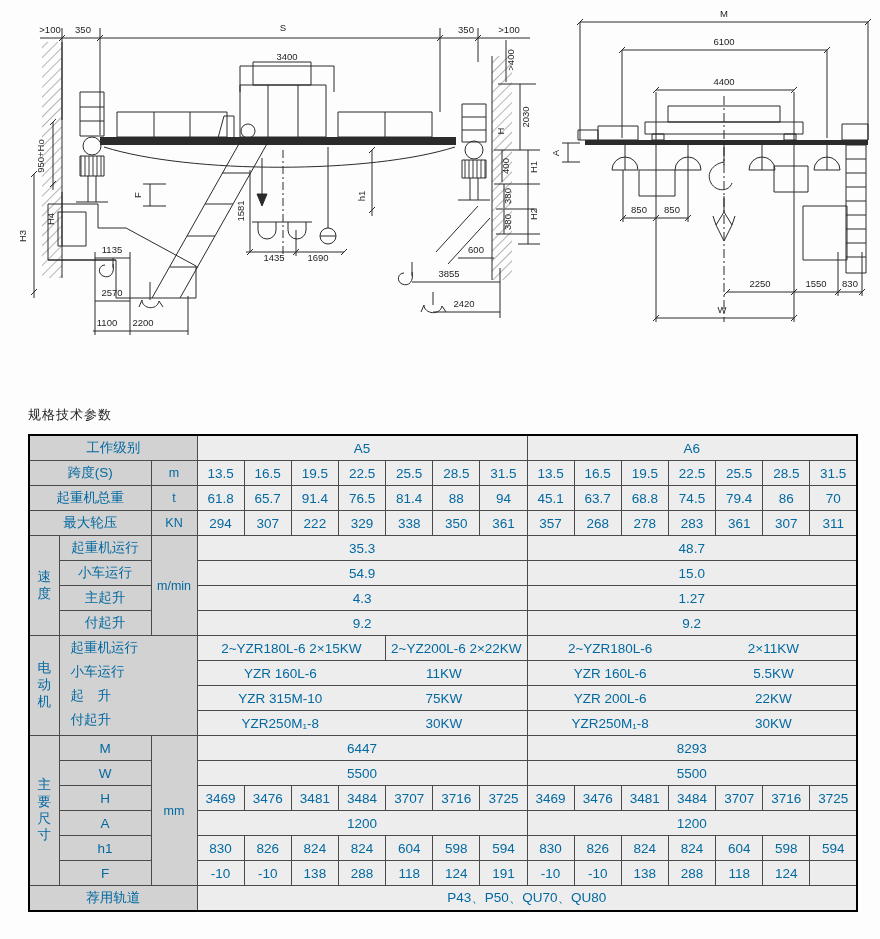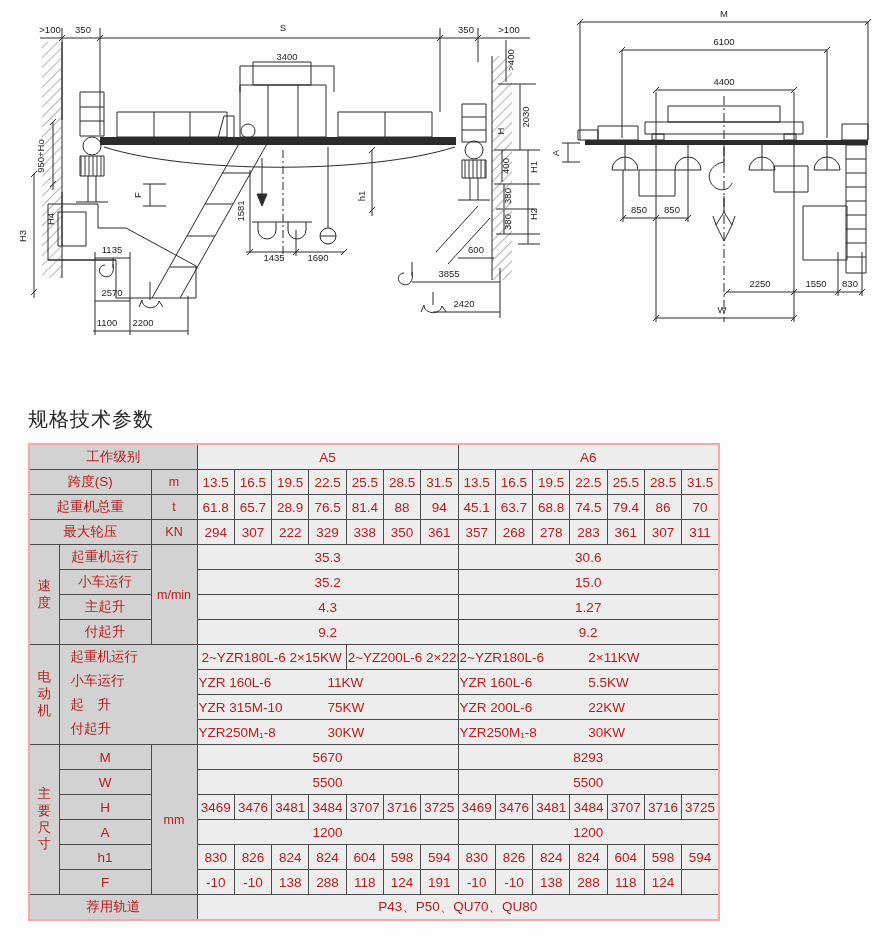--- a/index.html
+++ b/index.html
@@ -1,32 +1,32 @@
 <!DOCTYPE html>
 <html><head>
 <meta charset="utf-8">
 <style>
   html,body{margin:0;padding:0;}
   body{background:#fdfdfd;font-family:"Liberation Sans","DejaVu Sans",sans-serif;}
   .page{position:relative;width:880px;height:939px;background:#fdfdfd;overflow:hidden;}
   .drawing{display:block;margin:0;}
   .drawing line,.drawing path,.drawing rect,.drawing circle,.drawing polyline{vector-effect:non-scaling-stroke;}
   .drawing text{font-family:"Liberation Sans","DejaVu Sans",sans-serif;font-size:9.5px;fill:#1e1e1e;text-anchor:middle;}
-  .page-title{margin:14px 0 10px 28px;font-size:20px;color:#262626;font-weight:500;letter-spacing:1px;}
-  table.spec{border-collapse:collapse;margin-left:28px;width:692px;table-layout:fixed;
-    border:2px solid #fca5a5;font-size:13.5px;color:#b91c1c;}
+  .page-title{margin:14px 0 10px 28px;font-size:13px;color:#262626;font-weight:500;letter-spacing:1px;}
+  table.spec{border-collapse:collapse;margin-left:28px;width:830px;table-layout:fixed;
+    border:2px solid #000000;font-size:13.5px;color:#0369a1;}
   table.spec td{border:1px solid #4a4a4a;height:24px;padding:0 1px;text-align:center;
     overflow:hidden;white-space:nowrap;}
   td.lbl{background:#d2d2d2;}
   td.data{background:#ededed;}
   td.vert{line-height:1.25;padding:2px 0;}
   td.unitc{font-size:12.5px;}
   td.pair{padding:0;}
   td.pair .pairwrap{display:flex;width:100%;}
-  td.pair .pairwrap span{flex:1 1 50%;text-align:left;}
+  td.pair .pairwrap span{flex:1 1 50%;text-align:center;}
   td.mlines{padding:0;vertical-align:top;}
   td.mlines div{height:24px;line-height:24px;text-align:left;padding-left:10px;}
 </style>
 </head>
 <body>
 
 <div class="page">
 
   <svg class="drawing" width="880" height="392" viewBox="0 0 880 392">
     <defs>
@@ -295,21 +295,21 @@
           <td class="data">22.5</td>
           <td class="data">25.5</td>
           <td class="data">28.5</td>
           <td class="data">31.5</td>
         </tr>
         <tr>
           <td colspan="2" class="lbl">起重机总重</td>
           <td class="lbl unitc">t</td>
           <td class="data">61.8</td>
           <td class="data">65.7</td>
-          <td class="data">28.9</td>
+          <td class="data">91.4</td>
           <td class="data">76.5</td>
           <td class="data">81.4</td>
           <td class="data">88</td>
           <td class="data">94</td>
           <td class="data">45.1</td>
           <td class="data">63.7</td>
           <td class="data">68.8</td>
           <td class="data">74.5</td>
           <td class="data">79.4</td>
           <td class="data">86</td>
@@ -331,25 +331,25 @@
           <td class="data">283</td>
           <td class="data">361</td>
           <td class="data">307</td>
           <td class="data">311</td>
         </tr>
         <tr>
           <td rowspan="4" class="lbl vert">速<br>度</td>
           <td class="lbl">起重机运行</td>
           <td rowspan="4" class="lbl unitc">m/min</td>
           <td colspan="7" class="data">35.3</td>
-          <td colspan="7" class="data">30.6</td>
+          <td colspan="7" class="data">48.7</td>
         </tr>
         <tr>
           <td class="lbl">小车运行</td>
-          <td colspan="7" class="data">35.2</td>
+          <td colspan="7" class="data">54.9</td>
           <td colspan="7" class="data">15.0</td>
         </tr>
         <tr>
           <td class="lbl">主起升</td>
           <td colspan="7" class="data">4.3</td>
           <td colspan="7" class="data">1.27</td>
         </tr>
         <tr>
           <td class="lbl">付起升</td>
           <td colspan="7" class="data">9.2</td>
@@ -411,21 +411,21 @@
             <div class="pairwrap">
               <span>YZR250M₁-8</span>
               <span>30KW</span>
             </div>
           </td>
         </tr>
         <tr>
           <td rowspan="6" class="lbl vert">主<br>要<br>尺<br>寸</td>
           <td class="lbl">M</td>
           <td rowspan="6" class="lbl unitc">mm</td>
-          <td colspan="7" class="data">5670</td>
+          <td colspan="7" class="data">6447</td>
           <td colspan="7" class="data">8293</td>
         </tr>
         <tr>
           <td class="lbl">W</td>
           <td colspan="7" class="data">5500</td>
           <td colspan="7" class="data">5500</td>
         </tr>
         <tr>
           <td class="lbl">H</td>
           <td class="data">3469</td>

